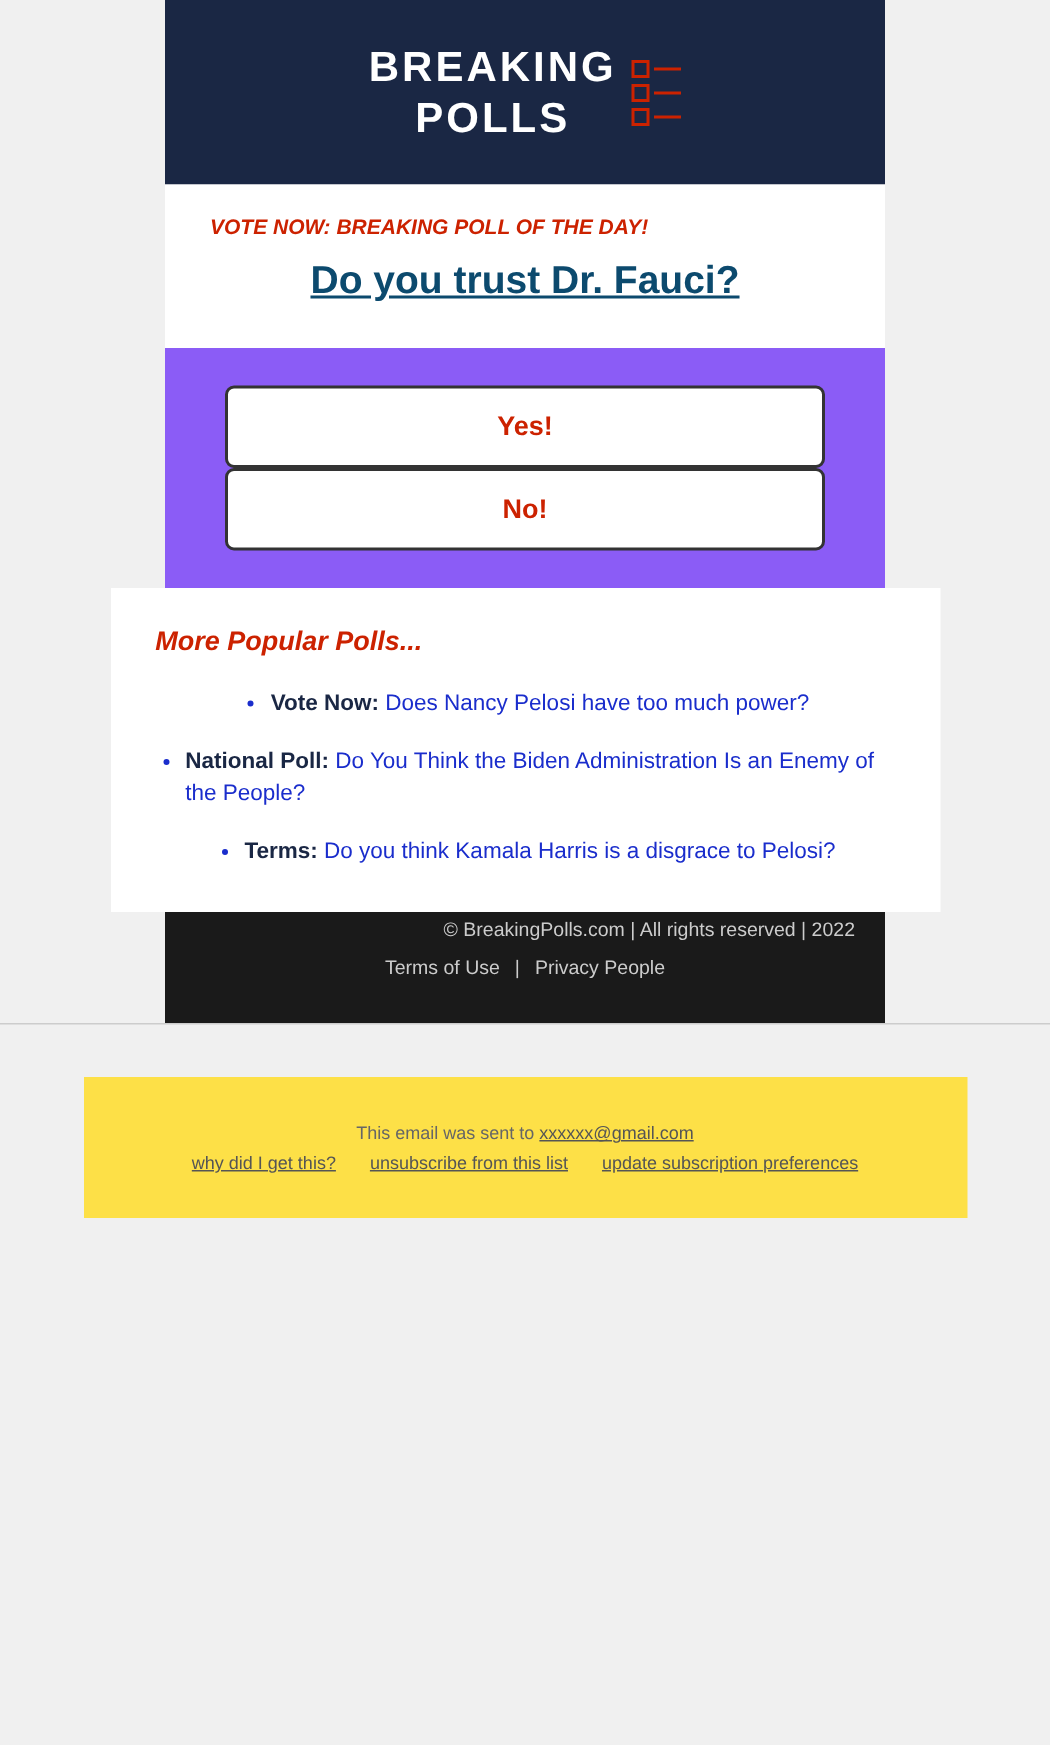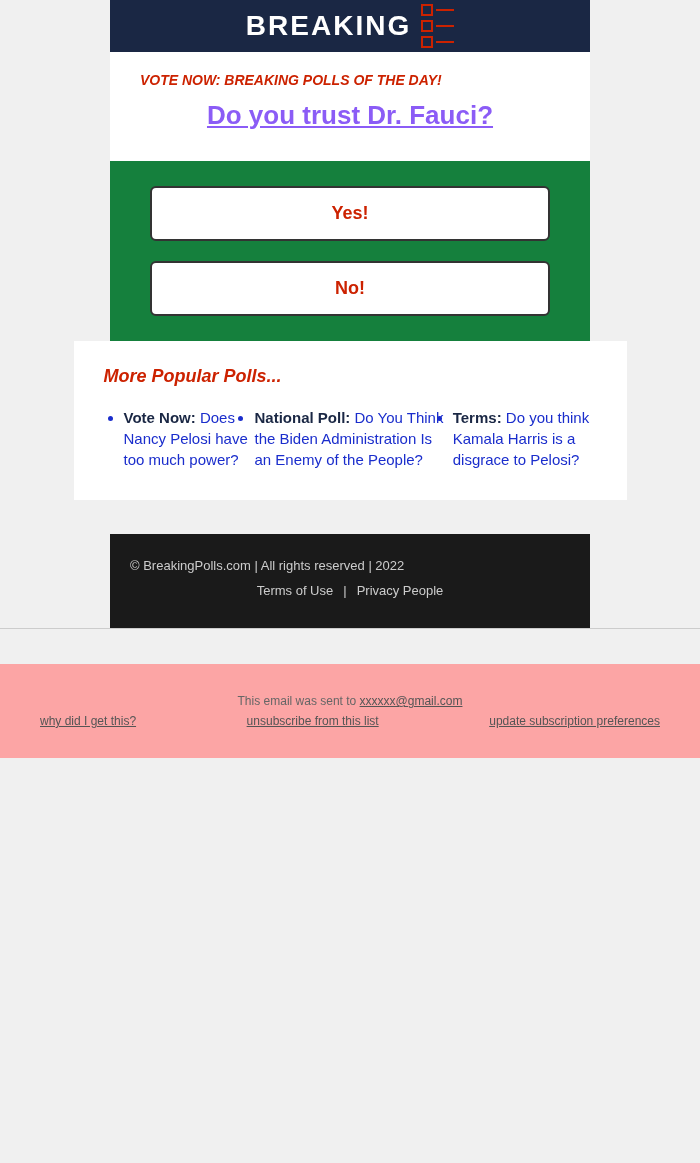--- a/index.html
+++ b/index.html
@@ -19,21 +19,21 @@
       align-items: center;
     }
 
     
     .header {
       width: 480px;
       background: #1a2744;
       display: flex;
       justify-content: center;
       align-items: center;
-      padding: 4px 20px;
+      padding: 28px 20px;
     }
 
     .header-title {
       color: white;
       font-size: 28px;
       font-weight: 900;
       letter-spacing: 2px;
       font-family: Arial, sans-serif;
       text-align: center;
       line-height: 1.2;
@@ -82,36 +82,35 @@
       font-style: italic;
       margin-bottom: 12px;
     }
 
     .vote-now-text span {
       font-style: italic;
       font-weight: 900;
     }
 
     .poll-question {
-      color: #8b5cf6;
+      color: #0c4a6e;
       font-size: 26px;
       font-weight: bold;
       text-decoration: underline;
       text-align: center;
       margin: 10px 0 5px 0;
     }
 
     
     .buttons-section {
       width: 480px;
-      background: #15803d;
+      background: #8b5cf6;
       padding: 25px 40px;
       display: flex;
       flex-direction: column;
-      gap: 20px;
     }
 
     .vote-button {
       display: block;
       width: 100%;
       padding: 15px;
       background: white;
       border: 2px solid #333;
       border-radius: 6px;
       color: #cc2200;
@@ -134,21 +133,23 @@
       font-size: 18px;
       font-style: italic;
       font-weight: bold;
       margin-bottom: 20px;
     }
 
     .polls-list {
       list-style: disc;
       padding-left: 20px;
       display: flex;
-      flex-direction: row;
+      flex-direction: column;
+      gap: 18px;
+      align-items: center;
     }
 
     .polls-list li {
       font-size: 15px;
       line-height: 1.4;
       color: #1a2dcc;
     }
 
     .poll-label {
       color: #1a2744;
@@ -158,23 +159,22 @@
     .poll-link {
       color: #1a2dcc;
       text-decoration: none;
     }
 
     
     .footer-section {
       width: 480px;
       background: #1a1a1a;
       color: #aaa;
-      text-align: left;
-      padding: 24px 20px 30px 20px;
-      margin-top: 34px;
+      text-align: right;
+      padding: 4px 20px 30px 20px;
     }
 
     .footer-copyright {
       color: #ccc;
       font-size: 13px;
       margin-bottom: 10px;
     }
 
     .footer-links {
       display: flex;
@@ -188,36 +188,36 @@
       cursor: pointer;
     }
 
     .footer-divider {
       color: #ccc;
       font-size: 13px;
     }
 
     
     .email-footer {
-      width: 700px;
-      background: #fca5a5;
+      width: 589px;
+      background: #fde047;
       text-align: center;
       padding: 30px 40px 20px 40px;
       margin-top: 20px;
     }
 
     .email-footer-text {
       color: #666;
       font-size: 12px;
       margin-bottom: 6px;
     }
 
     .email-footer-links {
       display: flex;
-      justify-content: space-between;
+      justify-content: center;
       gap: 8px;
       flex-wrap: wrap;
       margin-bottom: 4px;
     }
 
     .email-footer-link {
       color: #555;
       font-size: 12px;
       text-decoration: underline;
       cursor: pointer;
@@ -238,20 +238,21 @@
 </head>
 <body>
 
 <div class="email-wrapper">
 
   <div class="header">
     <div>
       <div style="display:flex; align-items:center; justify-content:center;">
         <div style="text-align:right;">
           <div class="header-title">BREAKING</div>
+          <div class="header-title">POLLS</div>
         </div>
         <div class="header-icon">
           <div class="ballot-row">
             <div class="ballot-box"></div>
             <div class="ballot-line"></div>
           </div>
           <div class="ballot-row">
             <div class="ballot-box"></div>
             <div class="ballot-line"></div>
           </div>
@@ -259,21 +260,21 @@
             <div class="ballot-box"></div>
             <div class="ballot-line"></div>
           </div>
         </div>
       </div>
     </div>
   </div>
 
   <div class="poll-section">
     <div class="vote-now-text">
-      <span>VOTE NOW: </span><span>BREAKING POLLS OF THE DAY!</span>
+      <span>VOTE NOW: </span><span>BREAKING POLL OF THE DAY!</span>
     </div>
     <div class="poll-question">Do you trust Dr. Fauci?</div>
   </div>
 
   <div class="buttons-section">
     <button class="vote-button">Yes!</button>
     <button class="vote-button">No!</button>
   </div>
 
   <div class="more-polls-section">

